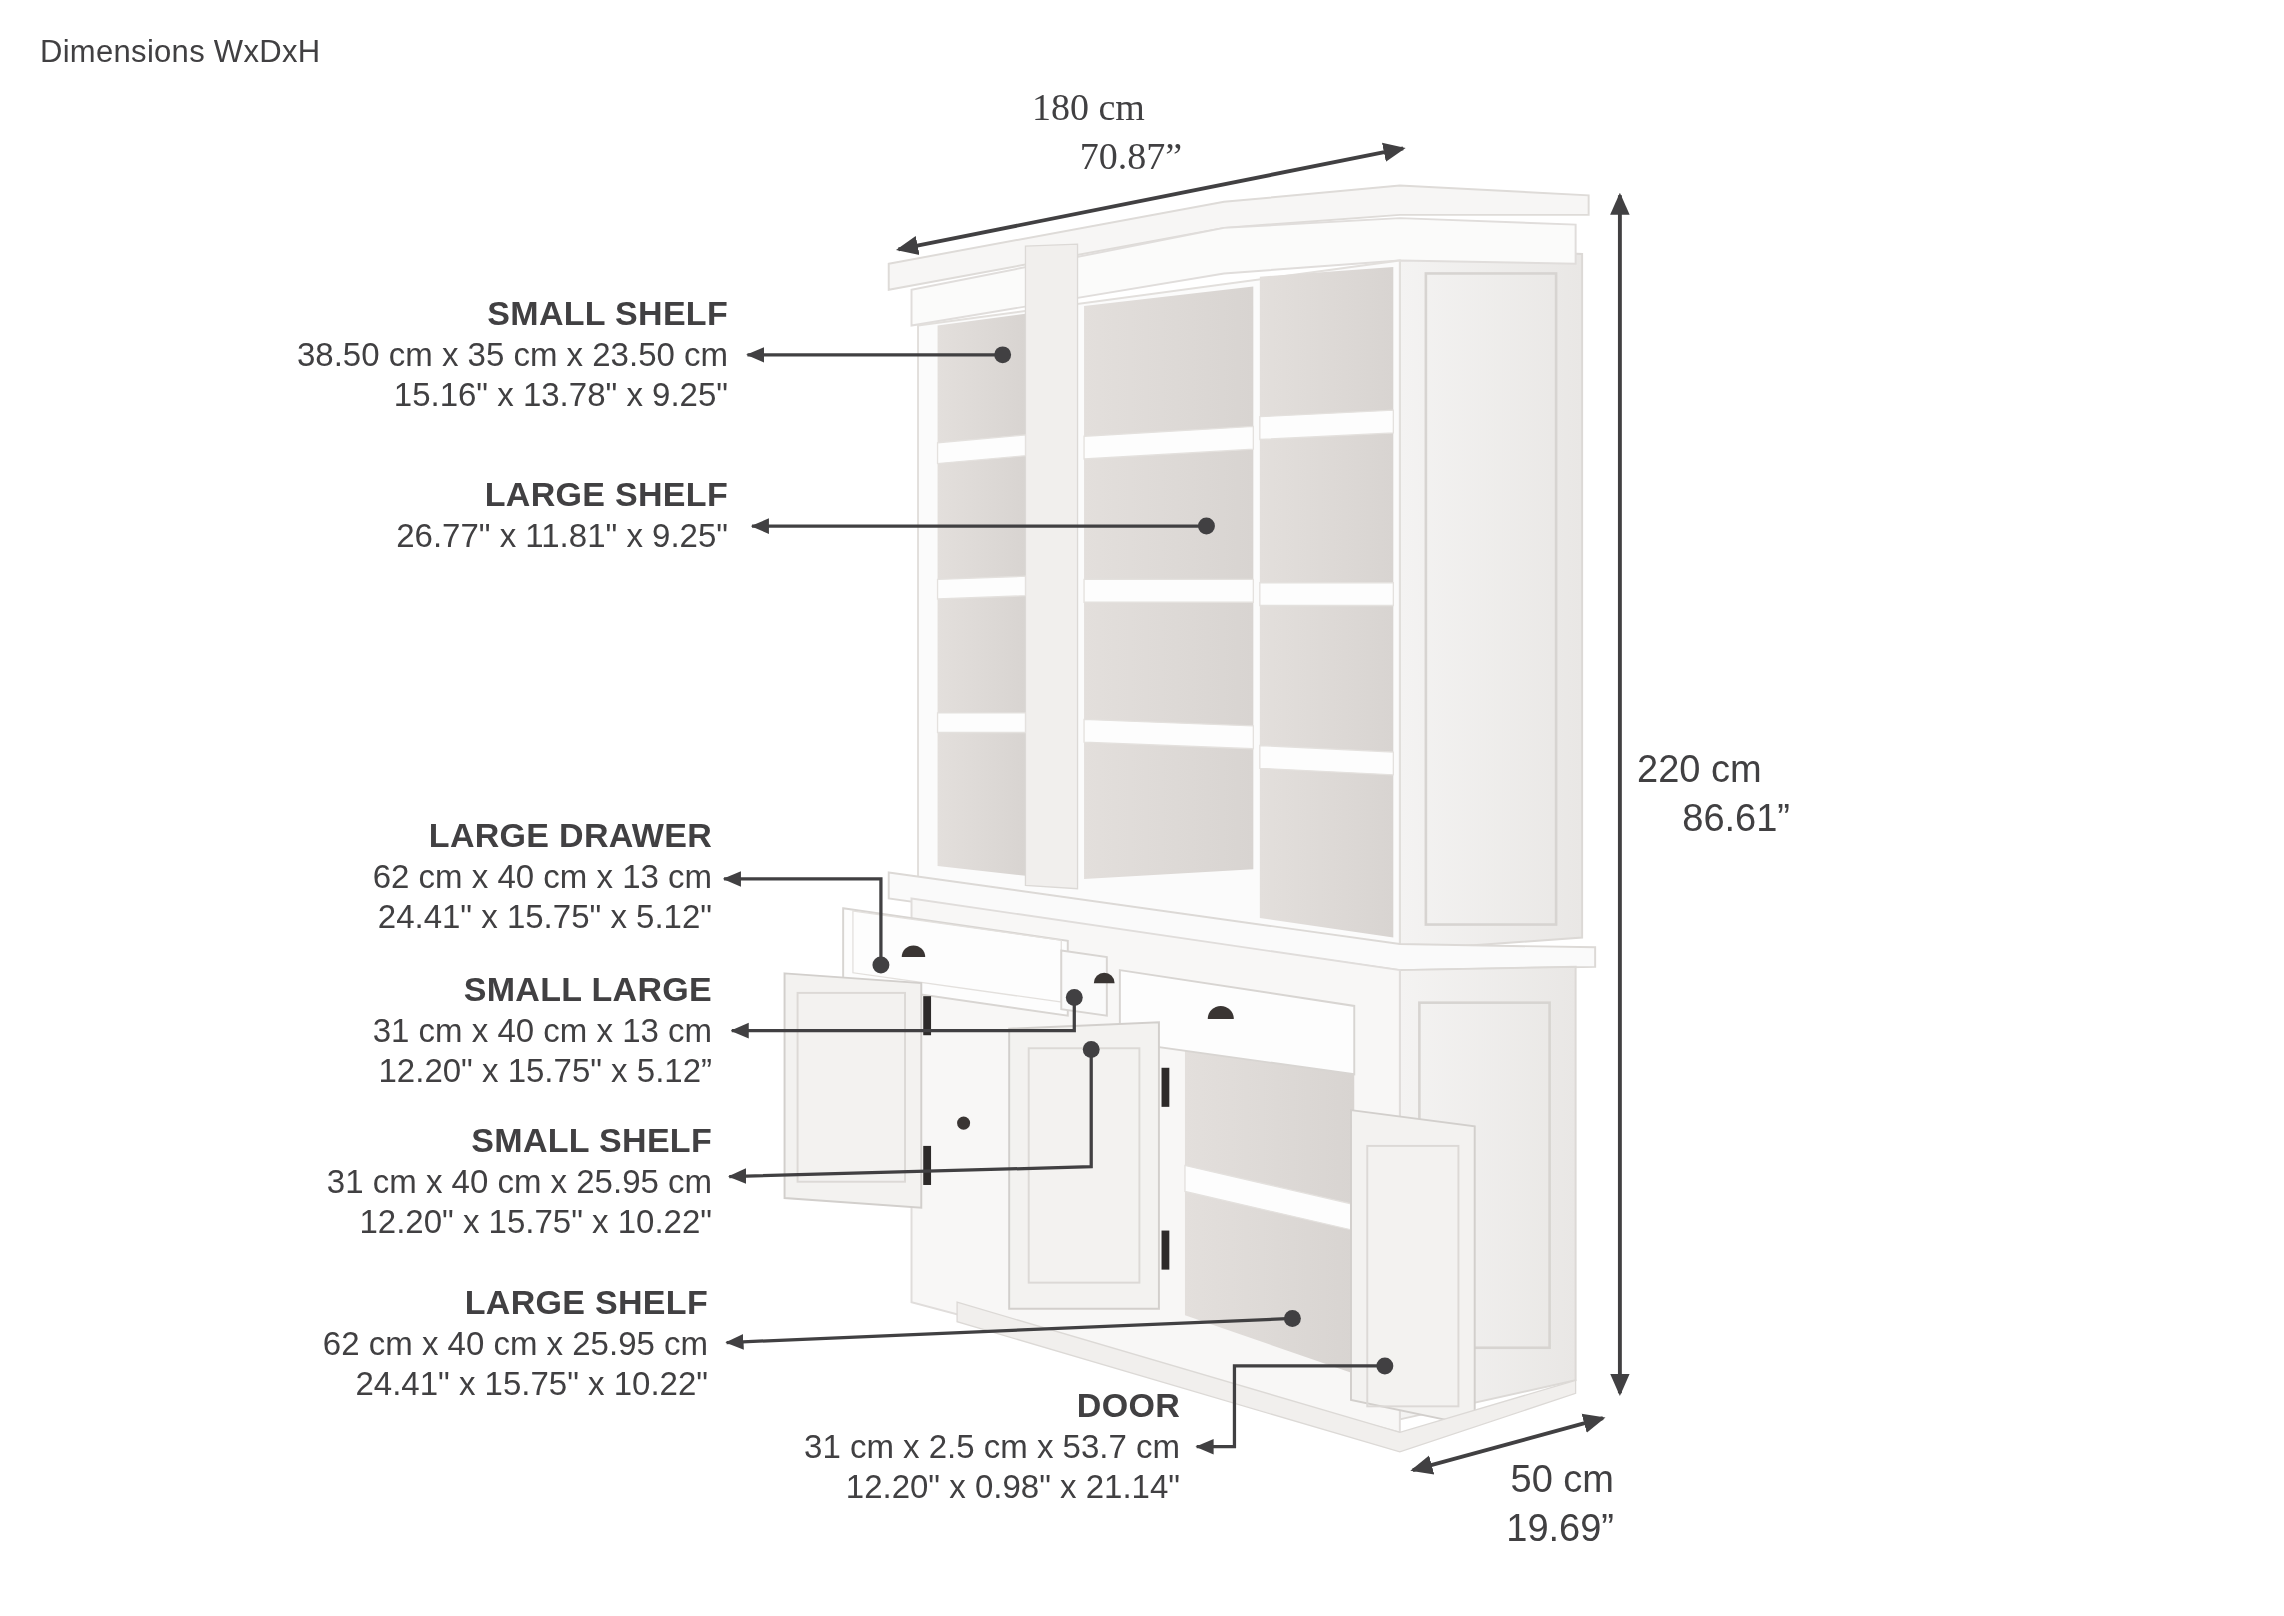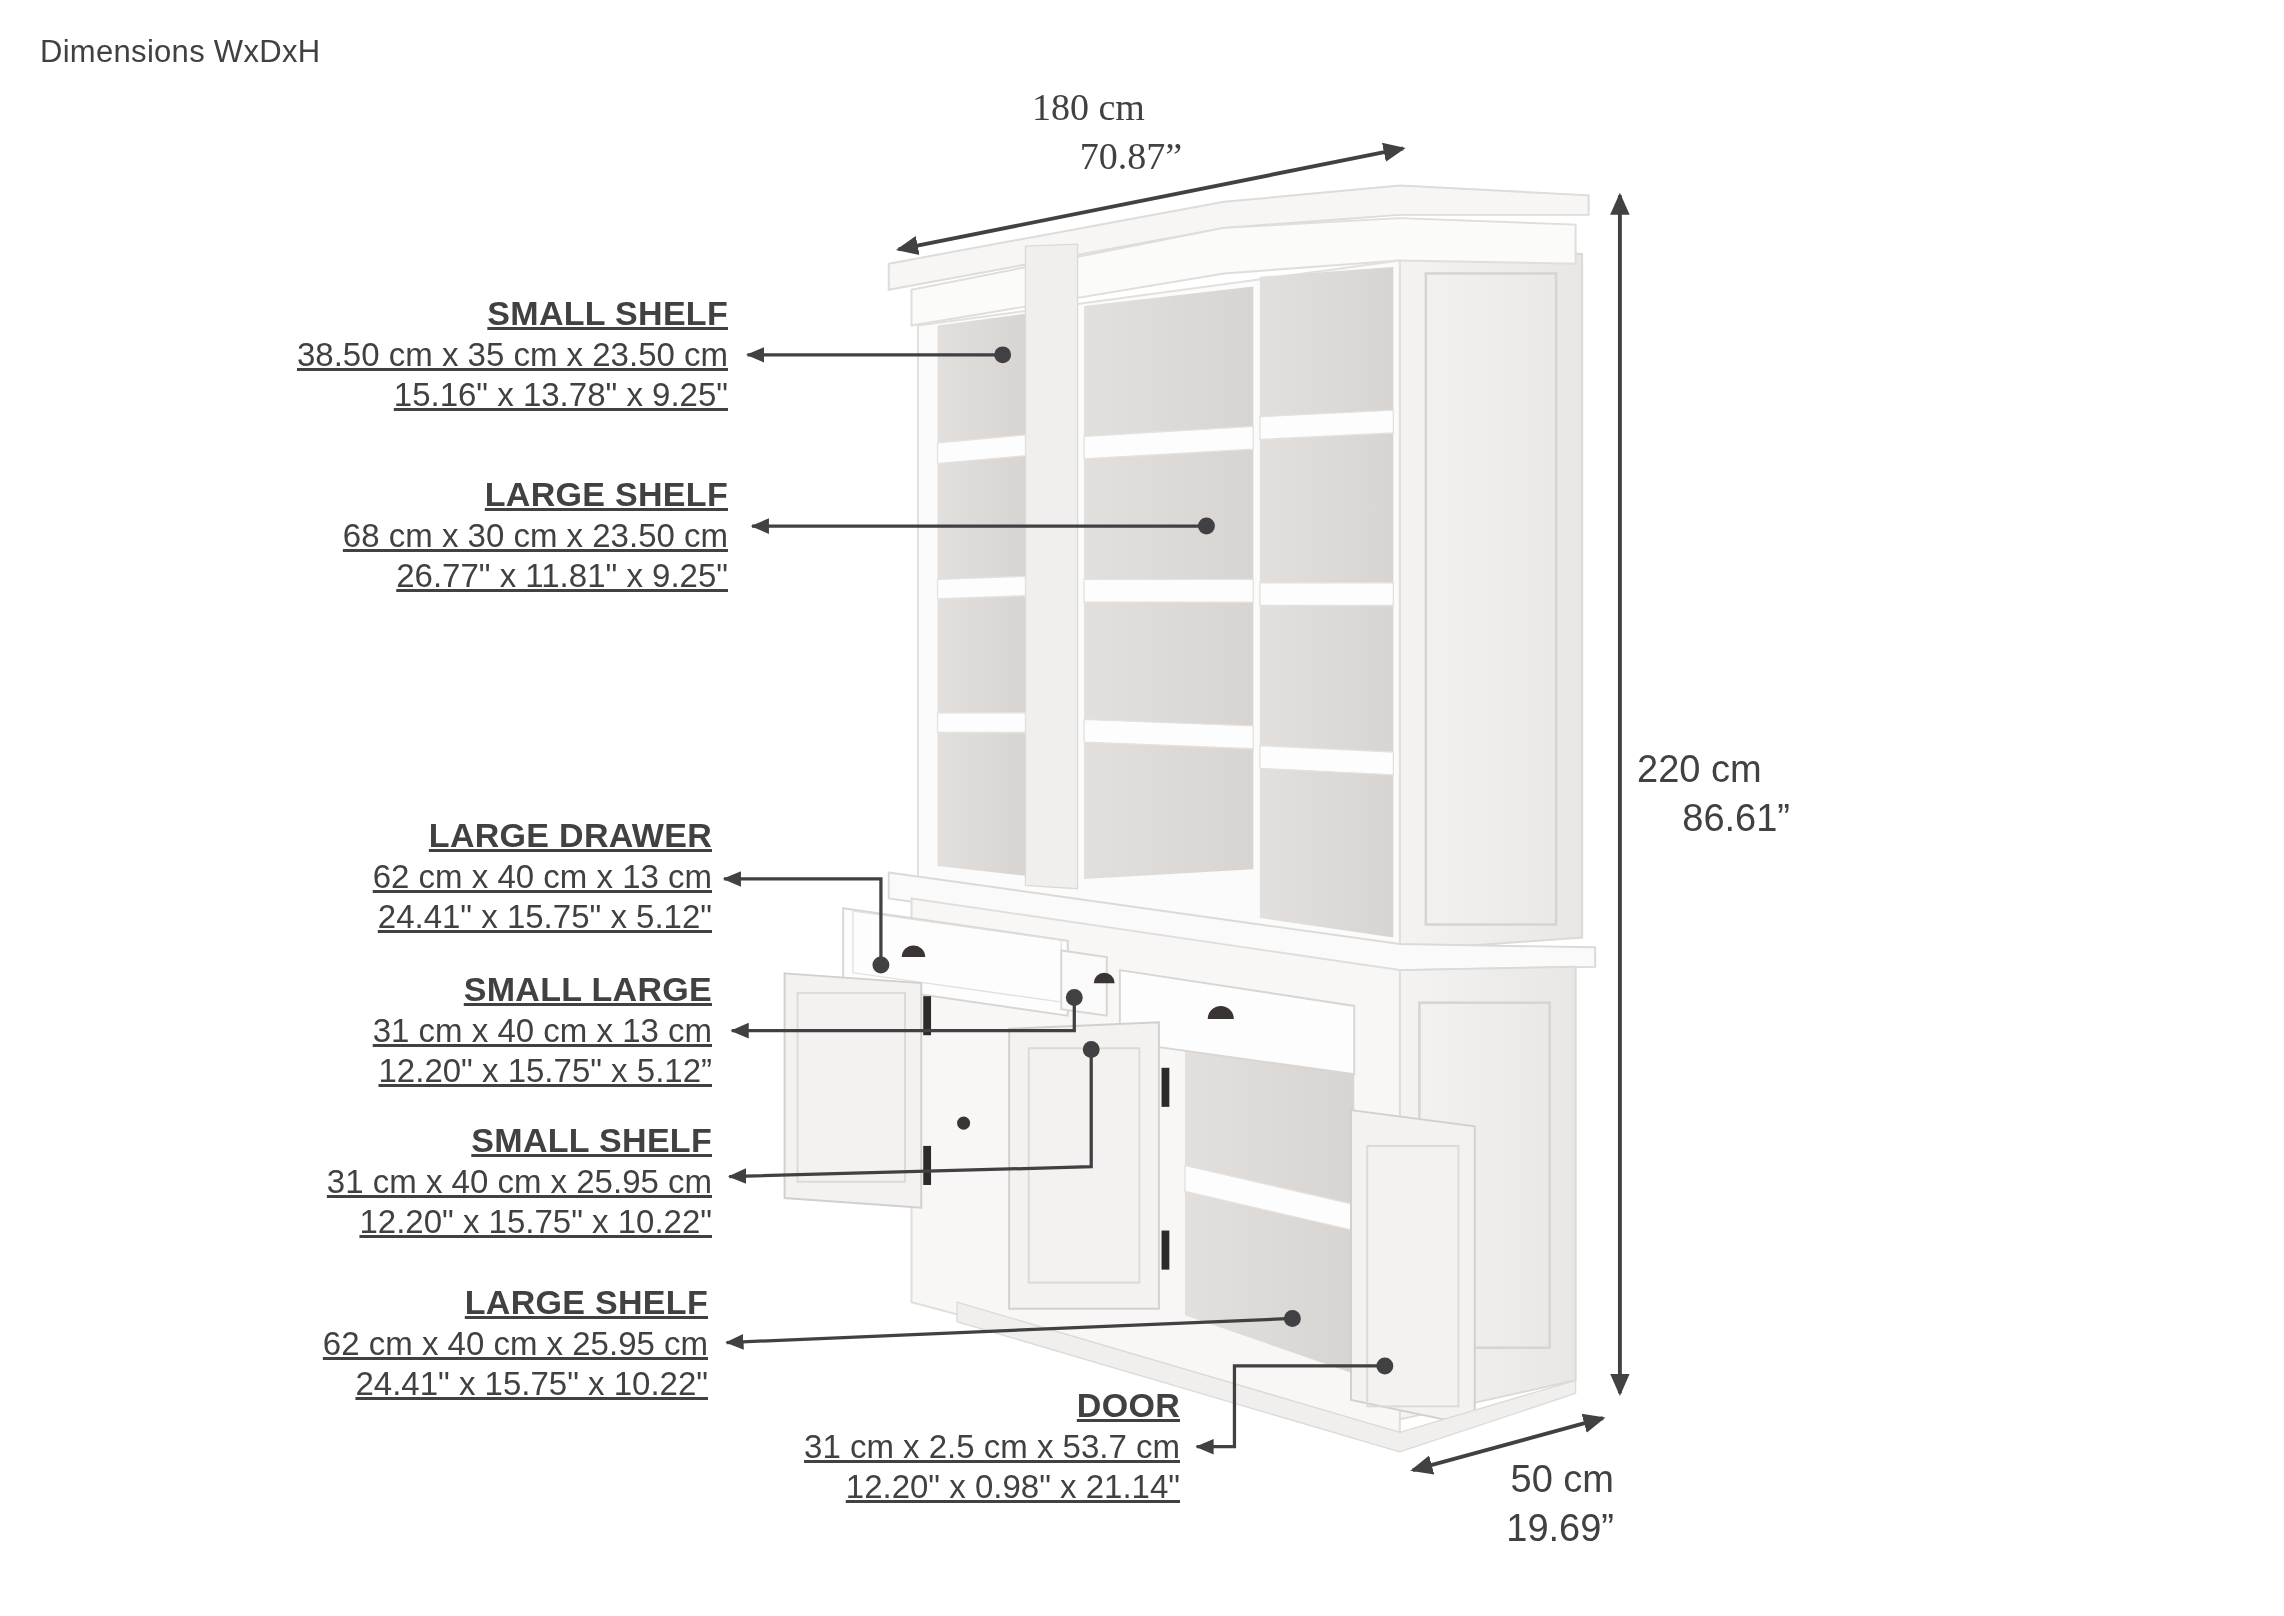--- a/index.html
+++ b/index.html
@@ -1,21 +1,21 @@
 <!DOCTYPE html>
 <html style="font-size:10.4px"><head>
 <meta charset="utf-8">
 <style>
   html, body { margin: 0; padding: 0; background: #ffffff; }
   body { width: 2284px; height: 1616px; position: relative; overflow: hidden;
          font-family: "Liberation Sans", "DejaVu Sans", sans-serif; color: #414042; }
   .title { position: absolute; left: 40px; top: 34px; font-size: 31px; letter-spacing: 0.3px; }
   .dim { position: absolute; font-size: 38px; line-height: 49px; text-align: right; white-space: nowrap; }
   .dim .l2 { display: block; }
-  .callout { position: absolute; text-align: right; white-space: nowrap; text-decoration: underline; }
+  .callout { position: absolute; text-align: right; white-space: nowrap; }
   .callout .name { font-weight: bold; font-size: 34px; line-height: 43px; display: block; letter-spacing: 0.3px; }
   .callout .metric, .callout .imperial { font-size: 33px; line-height: 40px; display: block; }
   svg.art { position: absolute; left: 0; top: 0; }
 </style>
 </head>
 <body>
 
 <div class="title">Dimensions WxDxH</div>
 
 <svg class="art" width="2284" height="1616" viewBox="0 0 3508 2482">
@@ -156,21 +156,20 @@
 </div>
 
 <div class="callout" style="right:1556px; top:292px;">
   <span class="name">SMALL SHELF</span>
   <span class="metric">38.50 cm x 35 cm x 23.50 cm</span>
   <span class="imperial">15.16" x 13.78" x 9.25"</span>
 </div>
 
 <div class="callout" style="right:1556px; top:473px;">
   <span class="name">LARGE SHELF</span>
-  <span class="metric">68 cm x 30 cm x 23.50 cm</span>
   <span class="imperial">26.77" x 11.81" x 9.25"</span>
 </div>
 
 <div class="callout" style="right:1572px; top:814px;">
   <span class="name">LARGE DRAWER</span>
   <span class="metric">62 cm x 40 cm x 13 cm</span>
   <span class="imperial">24.41" x 15.75" x 5.12"</span>
 </div>
 
 <div class="callout" style="right:1572px; top:968px;">

